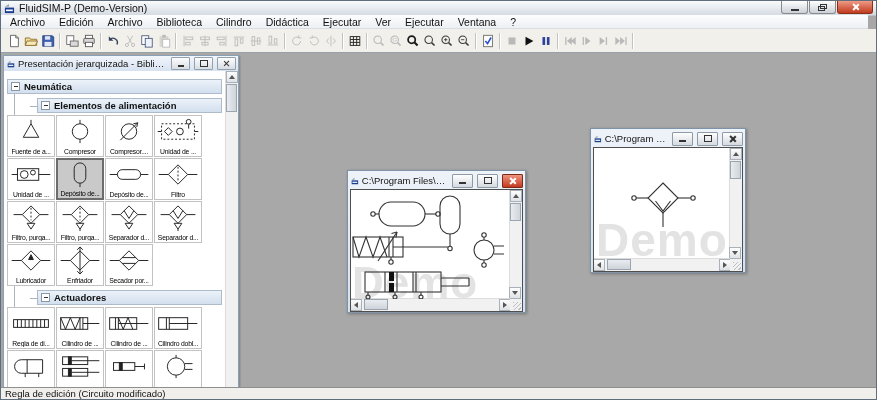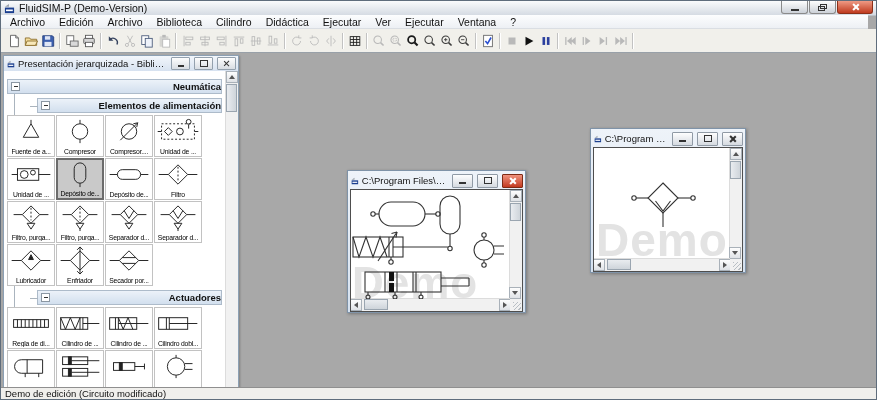--- a/index.html
+++ b/index.html
@@ -65,21 +65,21 @@
     background:linear-gradient(90deg,#e9ecf0,#ced4da);border:1px solid #9aa5b0;box-sizing:border-box;}
   .arr-up{width:0;height:0;border-left:3px solid transparent;border-right:3px solid transparent;border-bottom:4px solid #555;}
   .arr-dn{width:0;height:0;border-left:3px solid transparent;border-right:3px solid transparent;border-top:4px solid #555;}
   .arr-lf{width:0;height:0;border-top:3px solid transparent;border-bottom:3px solid transparent;border-right:4px solid #555;}
   .arr-rt{width:0;height:0;border-top:3px solid transparent;border-bottom:3px solid transparent;border-left:4px solid #555;}
 
   .ptree{position:absolute;top:0;left:0;right:13px;bottom:0;padding-top:4px;}
   .treeline{position:absolute;left:10px;top:18px;bottom:0;width:1px;background:#aab4be;}
   .sec-head{position:relative;display:flex;align-items:center;gap:4px;height:15px;margin:4px 3px 2px 3px;
     background:linear-gradient(#ecf2f9,#d2dfee);border:1px solid #adbbca;font-weight:bold;font-size:9.5px;
-    color:#111;padding-left:3px;z-index:1;box-sizing:border-box;justify-content:space-between;}
+    color:#111;padding-left:3px;z-index:1;box-sizing:border-box;}
   .sec-head.sub{margin-left:33px;}
   .sec-head.sub::before{content:"";position:absolute;left:-8px;top:50%;width:8px;height:1px;background:#aab4be;}
   .minus{width:9px;height:9px;background:#fff;border:1px solid #8b97a3;position:relative;flex:none;box-sizing:border-box;}
   .minus::after{content:"";position:absolute;left:1.5px;top:3px;width:4px;height:1px;background:#333;}
 
   .grid{position:relative;z-index:1;display:grid;grid-template-columns:repeat(4,48px);gap:1px;
     margin:1px 0 0 3px;background:#fff;}
   .cell{position:relative;height:42px;border:1px solid #c2c2c2;background:#fff;box-sizing:border-box;}
   .cell svg{position:absolute;top:1px;left:1px;width:44px;height:29px;}
   .clabel{position:absolute;left:0;right:0;bottom:1px;text-align:center;font-size:6.8px;
@@ -753,15 +753,15 @@
               <span class="arr-rt"></span>
             </div>
         </div>
         <div class="scorner"></div>
       </div>
     </div>
 
   </div>
 
   <div class="statusbar">
-    <span>Demo de edición (Circuito modificado)</span>
+    <span>Regla de edición (Circuito modificado)</span>
   </div>
 </div>
 
 </body></html>

